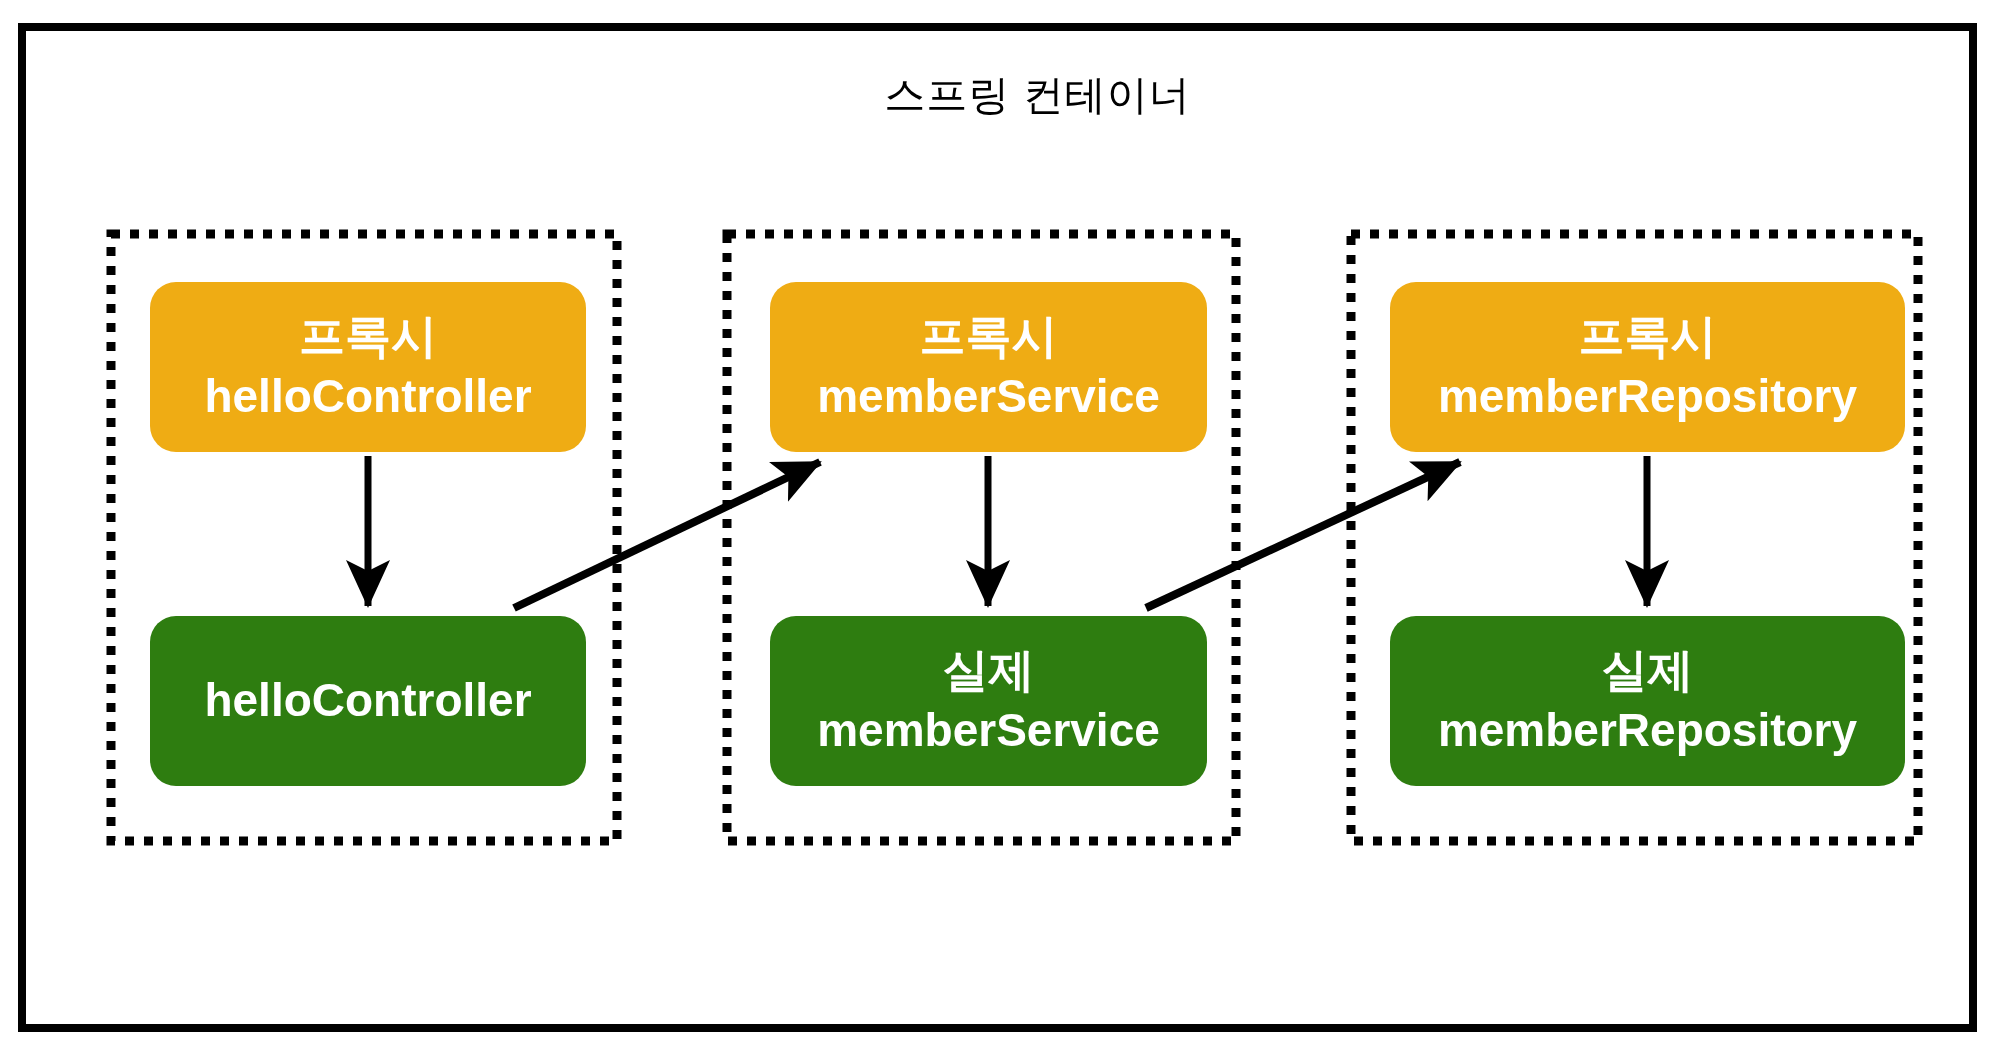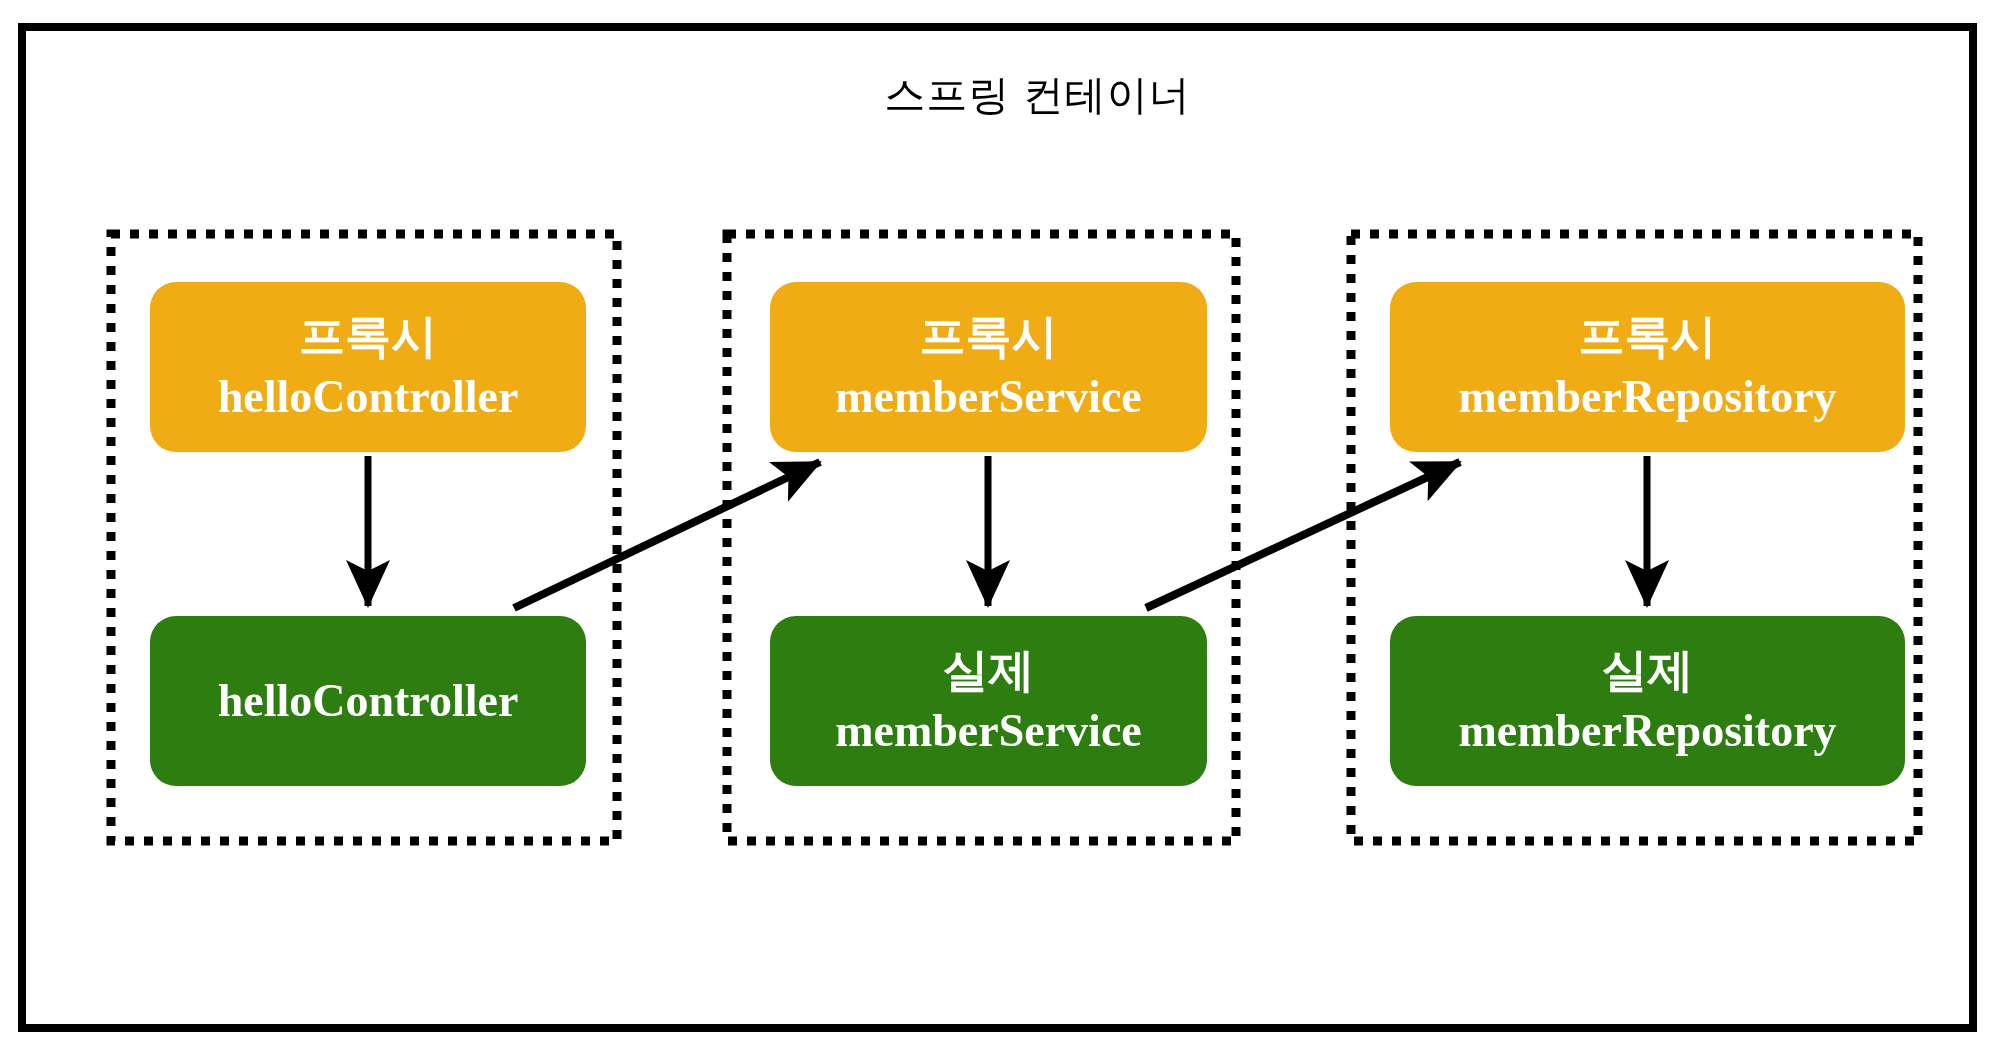--- a/index.html
+++ b/index.html
@@ -75,21 +75,21 @@
     align-items: center;
     justify-content: center;
     text-align: center;
     color: var(--box-text, #ffffff);
     font-size: 46px;
     font-weight: 700;
     line-height: 1.3;
   }
   .box.proxy { background: var(--proxy-bg, #efac14); }
   .box.target { background: var(--target-bg, #2e7d10); }
-  .box-line { display: block; white-space: nowrap; font-family: Liberation Serif, serif; }
+  .box-line { display: block; white-space: nowrap; }
   .box-line:empty { display: none; }
 
   
   .g1 { left: 111px; top: 234px; width: 506px; height: 607px; }
   .g2 { left: 727px; top: 234px; width: 509px; height: 607px; }
   .g3 { left: 1351px; top: 234px; width: 567px; height: 607px; }
 
   .g1 .box { left: 39px;  width: 436px; height: 170px; }
   .g2 .box { left: 43px;  width: 437px; height: 170px; }
   .g3 .box { left: 39px;  width: 515px; height: 170px; }

